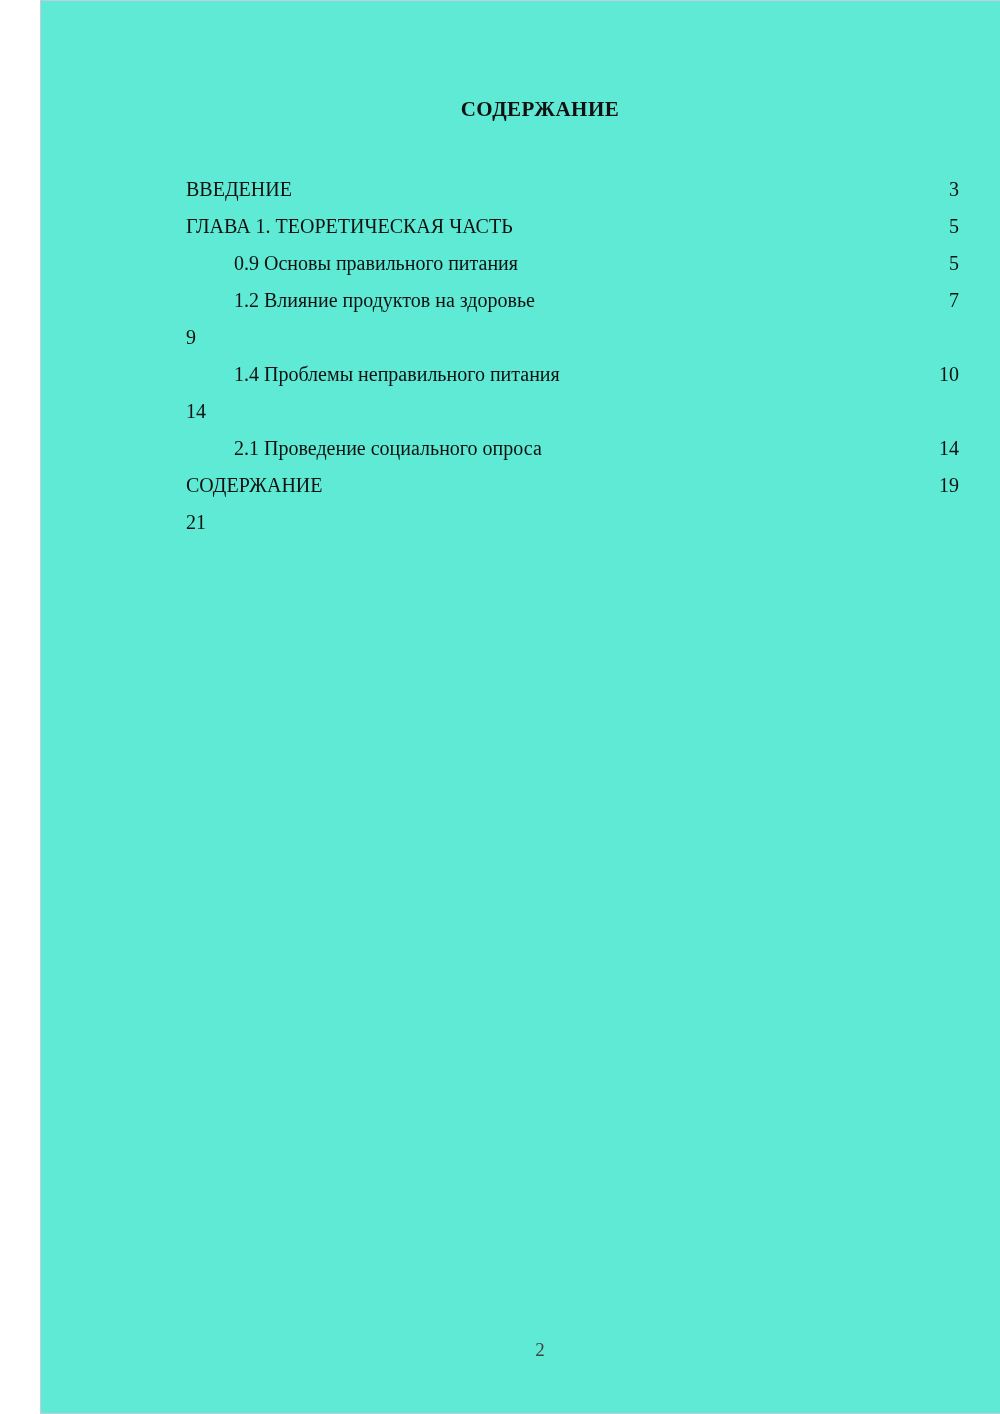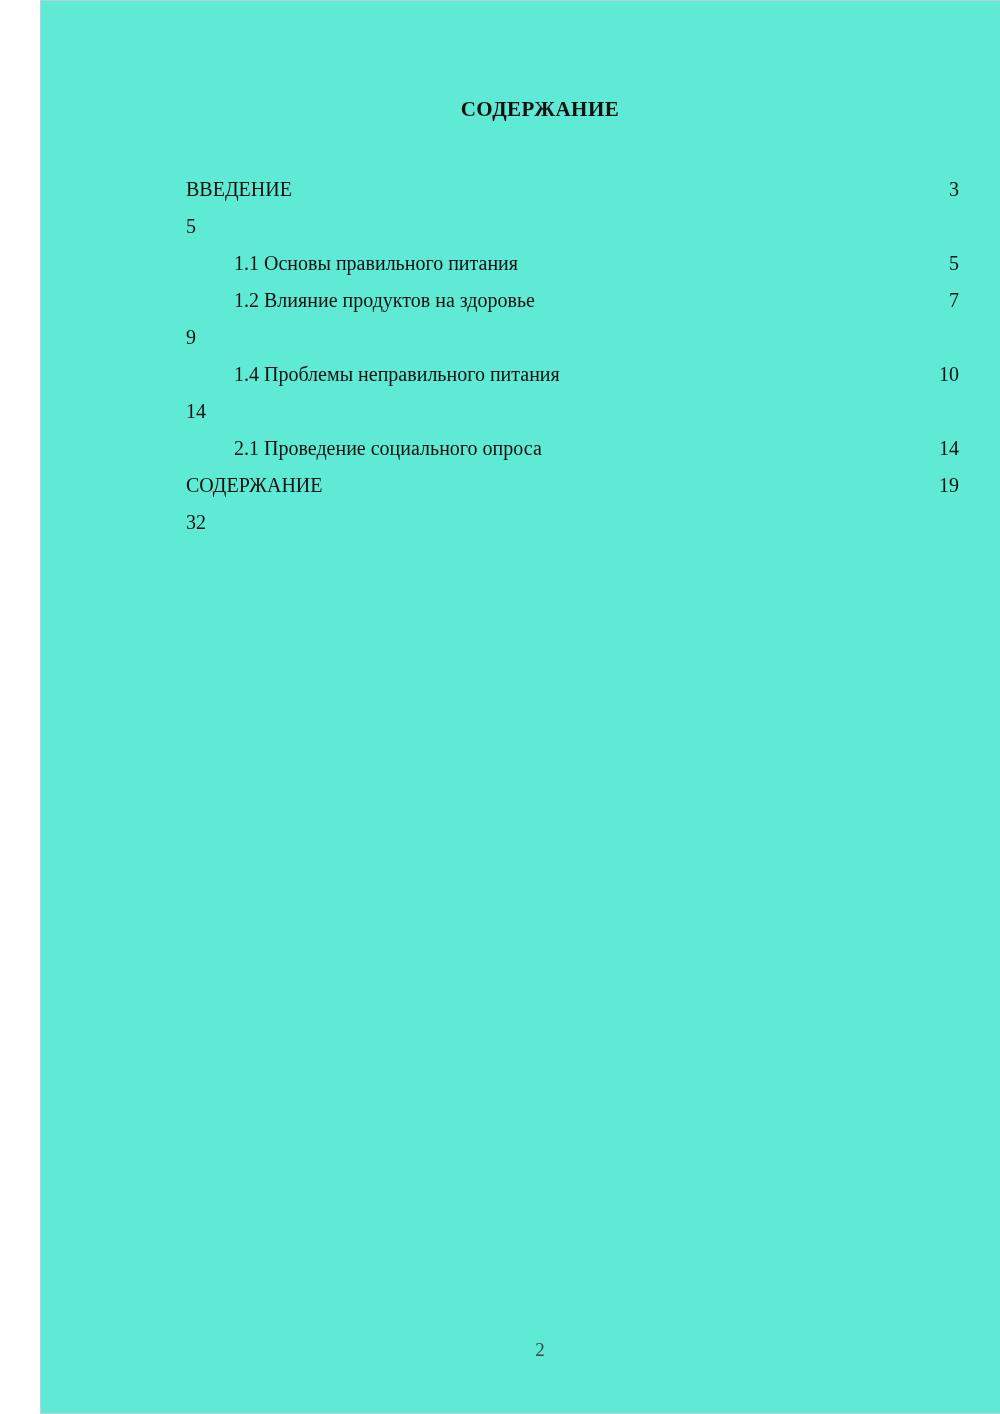--- a/index.html
+++ b/index.html
@@ -72,24 +72,25 @@
 
   <div class="doc-title">СОДЕРЖАНИЕ</div>
 
   <div class="toc">
 
   <div class="toc-row" style="">
       <span class="toc-label">ВВЕДЕНИЕ</span>
       <span class="toc-page">3</span>
     </div>
       <div class="toc-row" style="">
+      <span class="toc-label">ГЛАВА 1. ТЕОРЕТИЧЕСКАЯ ЧАСТЬ</span>
       <span class="toc-page">5</span>
     </div>
       <div class="toc-row level-1" style="">
-      <span class="toc-label">1.1 Основы правильного питания</span>
+      <span class="toc-label">0.9 Основы правильного питания</span>
       <span class="toc-page">5</span>
     </div>
       <div class="toc-row level-1" style="">
       <span class="toc-label">1.2 Влияние продуктов на здоровье</span>
       <span class="toc-page">7</span>
     </div>
       <div class="toc-row level-1" style="">
       <span class="toc-page">9</span>
     </div>
       <div class="toc-row level-1" style="">
@@ -101,19 +102,19 @@
     </div>
       <div class="toc-row level-1" style="">
       <span class="toc-label">2.1 Проведение социального опроса</span>
       <span class="toc-page">14</span>
     </div>
       <div class="toc-row" style="">
       <span class="toc-label">СОДЕРЖАНИЕ</span>
       <span class="toc-page">19</span>
     </div>
       <div class="toc-row" style="">
-      <span class="toc-page">32</span>
+      <span class="toc-page">21</span>
     </div>
     </div>
 
   <div class="page-footer">2</div>
 
 </div>
 
 </body></html>

